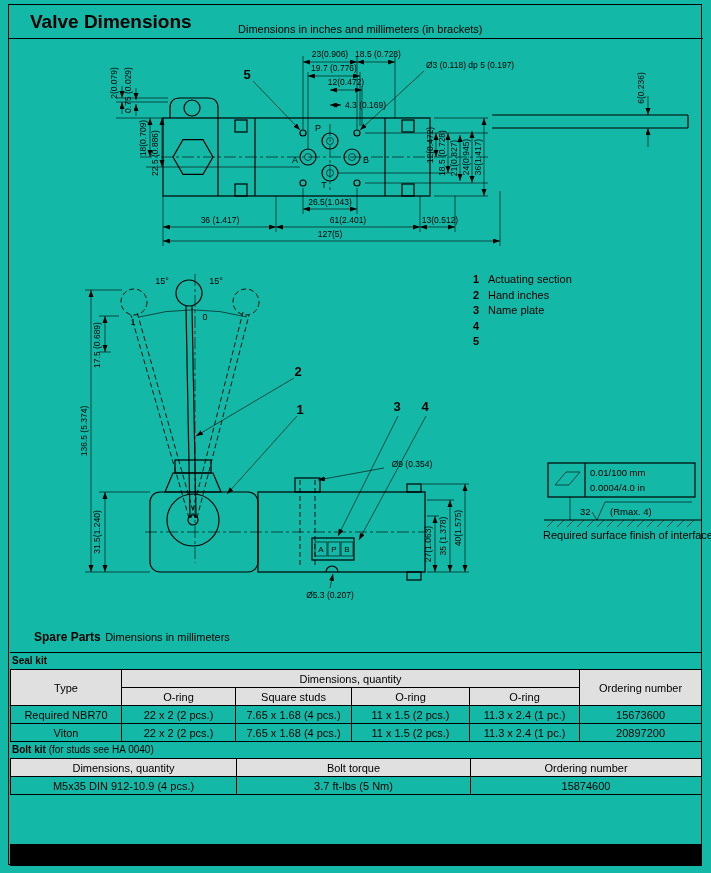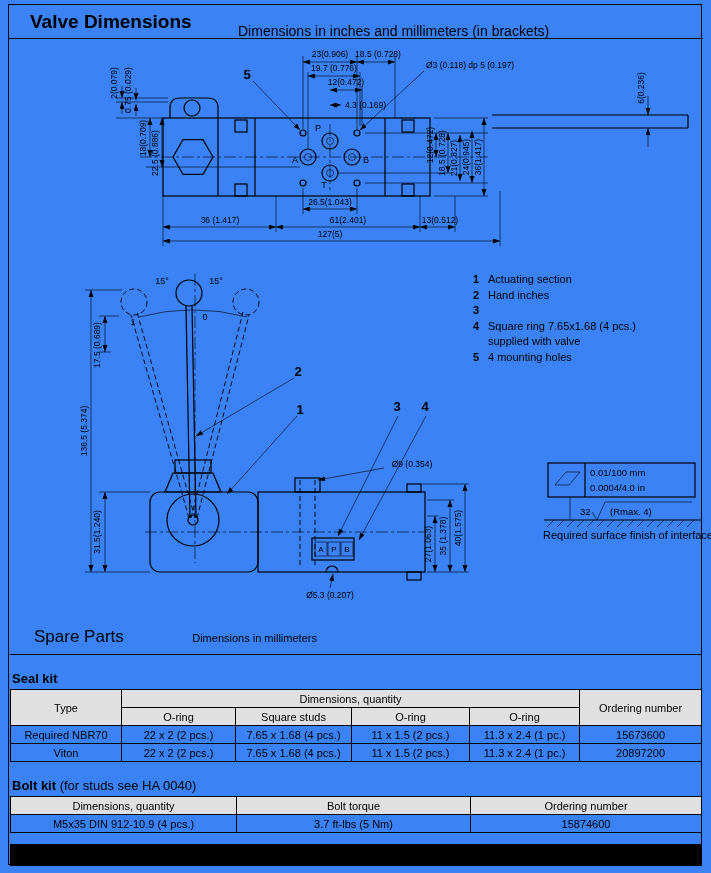--- a/index.html
+++ b/index.html
@@ -1,39 +1,39 @@
 <!DOCTYPE html>
 <html><head>
 <meta charset="utf-8">
 <style>
   html,body{margin:0;padding:0;background:#fff;}
-  .page{position:relative;width:711px;height:873px;background:#3b82f6;color:#000;
+  .page{position:relative;width:711px;height:873px;background:#14b8a6;color:#000;
         font-family:"Liberation Sans",sans-serif;overflow:hidden;}
   .frame{position:absolute;left:8px;top:4px;width:692px;height:859px;border:1.5px solid #000;}
   .hdr-title{position:absolute;left:30px;top:11px;font-size:19px;font-weight:bold;}
-  .hdr-sub{position:absolute;left:238px;top:23px;font-size:14px;}
+  .hdr-sub{position:absolute;left:238px;top:23px;font-size:11px;}
   .hdr-rule{position:absolute;left:8px;top:38px;width:695px;border-top:1.5px solid #000;}
   svg text{font-family:"Liberation Sans",sans-serif;}
   .dm{font-size:8.5px;fill:#000;}
   .pt{font-size:9px;fill:#000;}
   .co{font-size:13px;font-weight:bold;fill:#000;}
   .ln{stroke:#000;stroke-width:1.2;fill:none;}
   .lt{stroke:#000;stroke-width:0.6;fill:none;}
   .cl{stroke:#000;stroke-width:0.6;fill:none;stroke-dasharray:12 3 3 3;}
   .ds{stroke:#000;stroke-width:0.9;fill:none;stroke-dasharray:5 3;}
   .legend{position:absolute;left:473px;top:272px;width:220px;font-size:11px;line-height:15.5px;}
   .legend-item{display:flex;}
   .lnum{font-weight:bold;width:15px;flex:none;}
   .ltxt{width:182px;}
   .sf-caption{position:absolute;left:543px;top:528px;width:170px;font-size:11px;line-height:14px;}
   .sp-section{position:absolute;left:10px;top:620px;width:692px;}
   .sp-header{padding:7px 0 7px 24px;}
-  .sp-title{font-size:17px;font-weight:normal;}
-  .sp-sub{font-size:11px;margin-left:64px;}
-  .kit-label{border-top:1.5px solid #000;padding:16px 2px 3px 2px;font-size:13px;}
+  .sp-title{font-size:12px;font-weight:bold;}
+  .sp-sub{font-size:11px;}
+  .kit-label{border-top:1.5px solid #000;padding:2px 2px 3px 2px;font-size:10px;}
   .kit-label .b{font-weight:bold;}
   table.tbl{width:100%;border-collapse:collapse;font-size:11px;text-align:center;table-layout:fixed;}
   table.tbl td{border:1px solid #000;padding:2.5px 2px;}
   td.hd{background:#e0e0e0;}
   .footer-bar{position:absolute;left:10px;top:844px;width:692px;height:22px;background:#000;}
 </style>
 </head>
 <body>
 
 <div class="page">
@@ -280,28 +280,27 @@
     <div class="legend-item">
       <span class="lnum">1</span>
       <span class="ltxt">Actuating section</span>
     </div>
     <div class="legend-item">
       <span class="lnum">2</span>
       <span class="ltxt">Hand inches</span>
     </div>
     <div class="legend-item">
       <span class="lnum">3</span>
+      <span class="ltxt">Name plate</span>
     </div>
     <div class="legend-item">
       <span class="lnum">4</span>
-      <span class="ltxt">Square ring 7.65x1.68  (4 pcs.) supplied with valve</span>
     </div>
     <div class="legend-item">
       <span class="lnum">5</span>
-      <span class="ltxt">4 mounting holes</span>
     </div>
   </div>
 
   <svg style="position:absolute;left:540px;top:455px;" width="168" height="76" viewBox="0 0 168 76">
     <g>
       <rect class="ln" x="8" y="8" width="147" height="34" fill="#fff"></rect>
       <line class="ln" x1="45" y1="8" x2="45" y2="42"></line>
       <path class="lt" d="M15,30 L26,17 L40,17 L29,30 Z"></path>
       <line class="lt" x1="30" y1="42" x2="30" y2="65"></line>
     </g>

